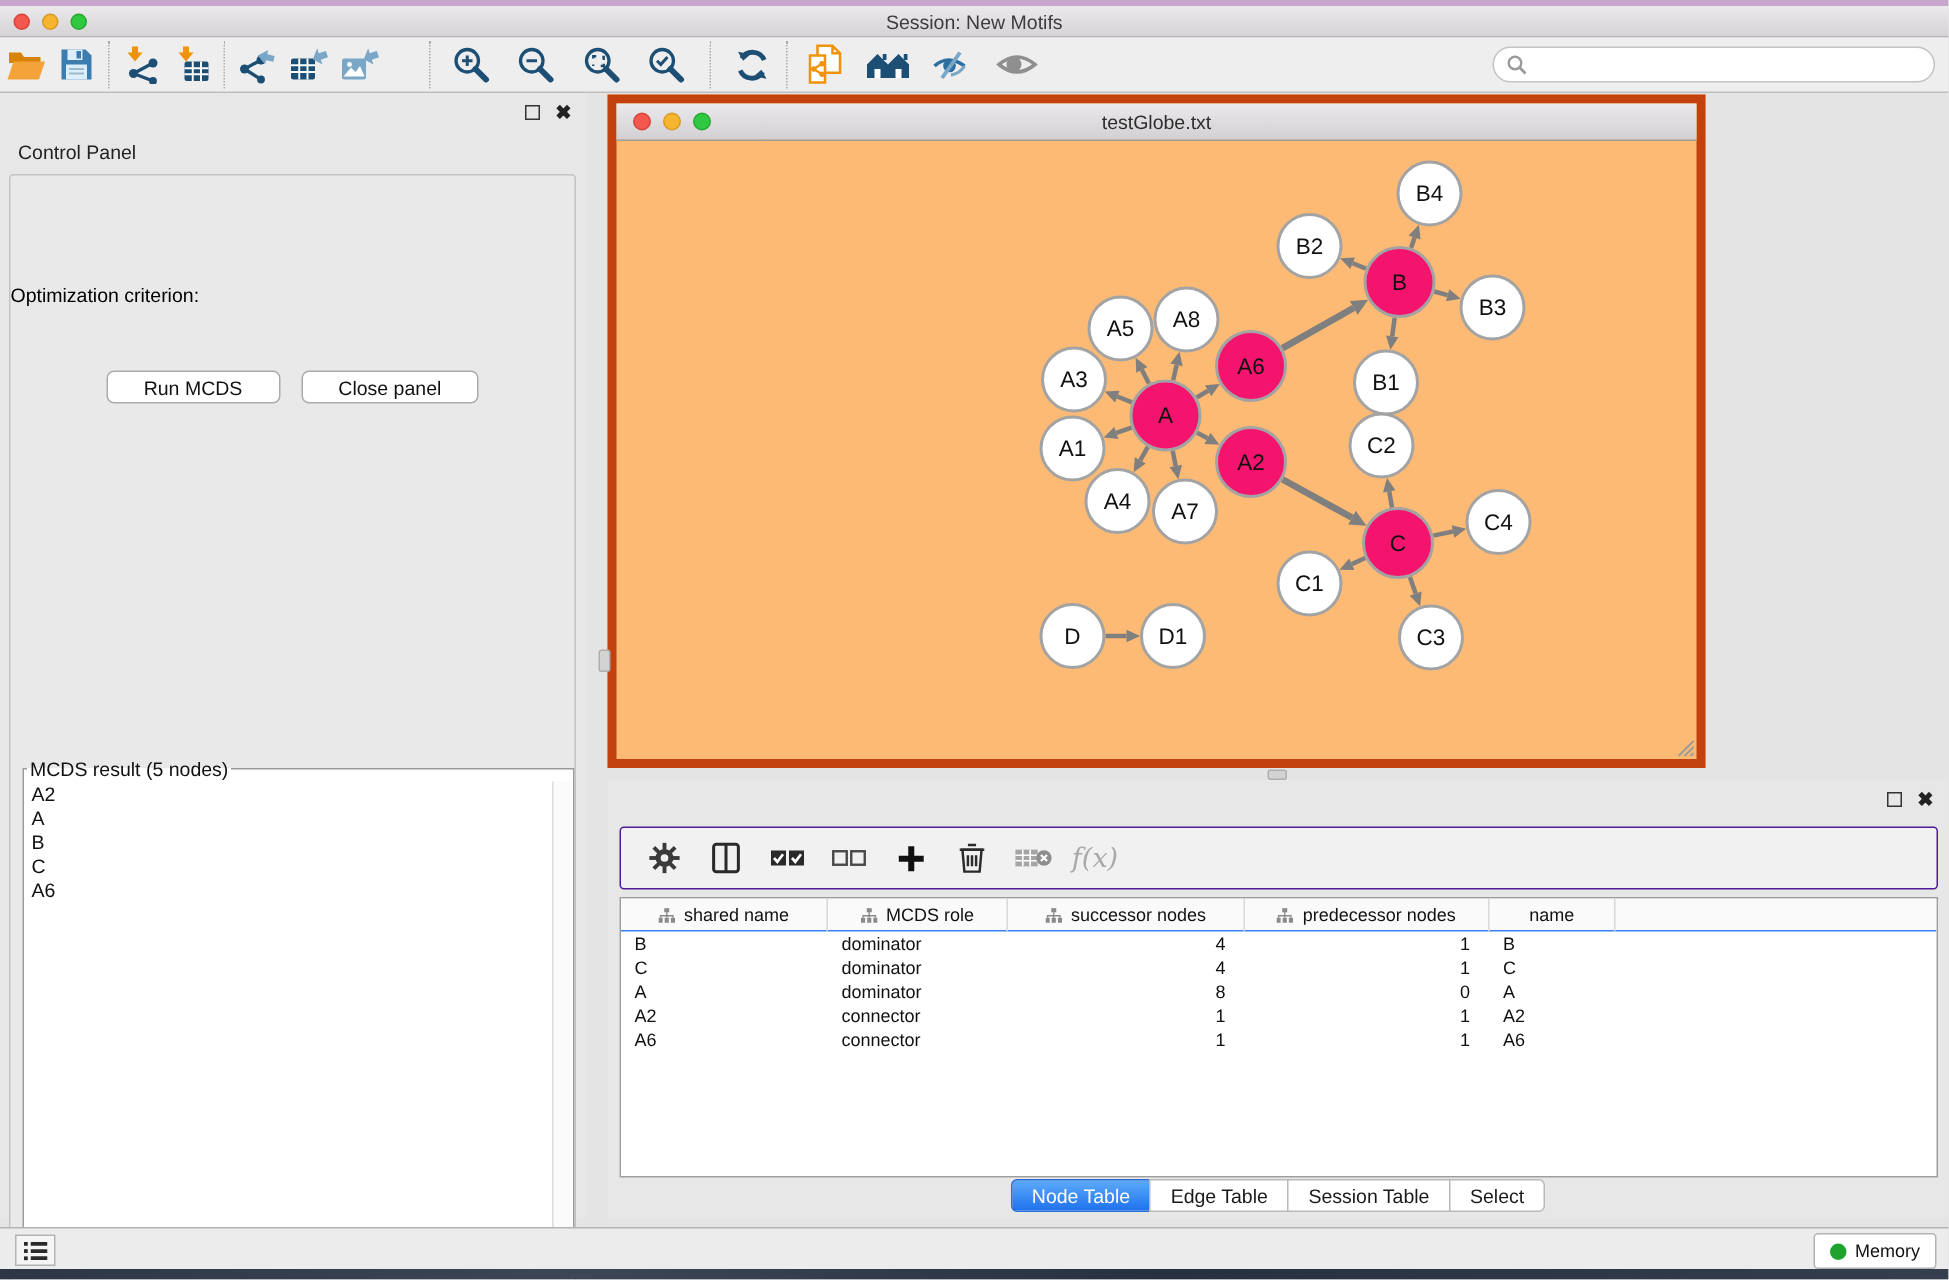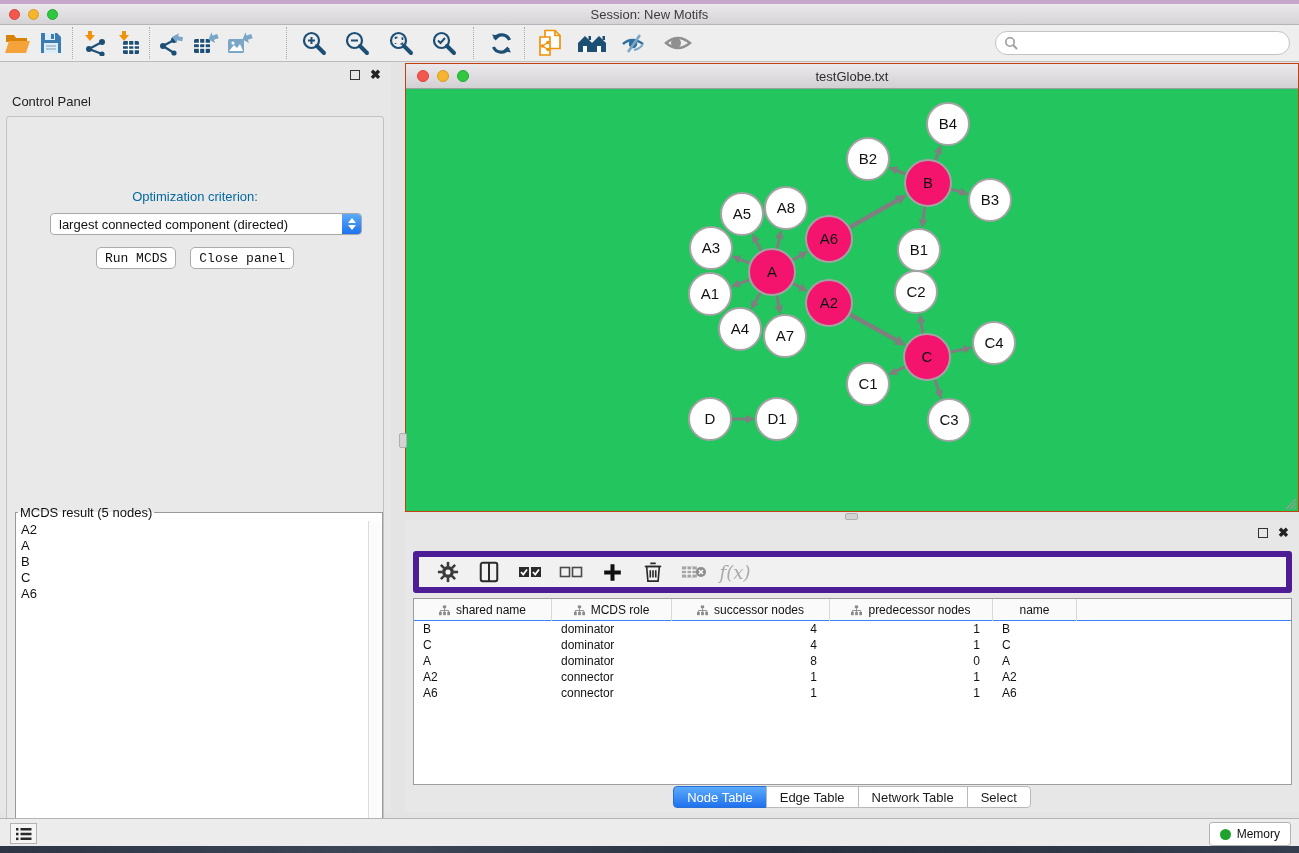--- a/index.html
+++ b/index.html
@@ -38,58 +38,58 @@
   .cp-tabs { position:absolute; top:33px; left:0; width:100%; display:flex; justify-content:center; }
   .tabrow { display:flex; }
   .tab { height:21px; padding:0 13px; font-size:13px; display:flex; align-items:center; background:#fff;
          border:1px solid #b9b9b9; margin-left:-1px; color:#1a1a1a; }
   .tab:first-child { border-radius:4px 0 0 4px; margin-left:0; }
   .tab:last-child { border-radius:0 4px 4px 0; }
   .tab.active { background:linear-gradient(#5caafa,#1f72ee); color:#fff; border-color:#2a6fd4; }
 
   .cp-body { position:absolute; left:6px; top:54px; width:378px; height:745px; background:#e9e9e9;
              border:1px solid #c3c3c3; border-radius:3px; }
-  .opt-label { position:absolute; top:72px; width:100%; text-align:center; font-size:13px; color:#0369a1; }
+  .opt-label { position:absolute; top:72px; width:100%; font-size:13px; color:#000000; }
   .dropdown { position:absolute; left:43px; top:96px; width:312px; height:22px; background:#fff;
               border:1px solid #a9a9a9; border-radius:4px; display:flex; align-items:center; }
   .dropdown .ddtext { flex:1; font-size:13px; padding-left:8px; color:#111; white-space:nowrap; }
   .stepper { width:19px; height:20px; border-radius:0 3px 3px 0; background:linear-gradient(#5caafa,#1f72ee);
              display:flex; flex-direction:column; align-items:center; justify-content:center; gap:2px; }
   .arr-up { width:0; height:0; border-left:4px solid transparent; border-right:4px solid transparent; border-bottom:5px solid #fff; }
   .arr-dn { width:0; height:0; border-left:4px solid transparent; border-right:4px solid transparent; border-top:5px solid #fff; }
   .btnrow { position:absolute; top:130px; width:100%; display:flex; justify-content:center; gap:14px; }
-  .pbtn { height:22px; padding:0 8px; background:#fff; border:1px solid #ababab; border-radius:5px;
-          font-size:13px; color:#111; display:flex; align-items:center;font-family:Liberation Mono, monospace; }
+  .pbtn { height:22px; padding:0 24px; background:#fff; border:1px solid #ababab; border-radius:5px;
+          font-size:13px; color:#111; display:flex; align-items:center; }
 
   fieldset.resultbox { position:absolute; left:8px; top:388px; width:368px; height:340px; background:#fff;
                        border:1px solid #9a9a9a; }
   fieldset.resultbox legend { font-size:13px; color:#111; padding:0 2px; margin-left:2px; }
   .result-list { position:absolute; left:2px; top:2px; bottom:2px; right:16px; font-size:13px; color:#111; }
   .result-item { line-height:16px; padding-left:3px; }
   .vtrack { position:absolute; right:1px; top:1px; bottom:1px; width:13px; background:#fbfbfb; border-left:1px solid #dcdcdc; }
 
   
-  .netwin { position:absolute; left:405px; top:63px; width:894px; height:449px; background:#22c55e;
-            border:1px solid #c2410c; }
+  .netwin { position:absolute; left:405px; top:63px; width:732px; height:449px; background:#fdba74;
+            border:6px solid #c2410c; }
   .net-titlebar { position:absolute; left:0; top:0; width:100%; height:25px;
                   background:linear-gradient(#ebe9eb,#d2d0d2); border-bottom:1px solid #9f9f9f; }
   .net-titlebar .lights { margin-left:11px; margin-top:6px; }
   .net-titlebar .light { width:12px; height:12px; }
   .net-title { position:absolute; left:0; right:0; top:5px; text-align:center; font-size:13px; color:#2e2e2e; }
   .graph-svg { position:absolute; left:0; top:26px; }
   .grip { position:absolute; right:1px; bottom:1px; width:13px; height:13px; }
   .mini-vthumb { position:absolute; left:399px; top:433px; width:8px; height:15px; background:#d3d3d3;
                  border:1px solid #aeaeae; border-radius:2px; }
   .mini-hthumb { position:absolute; left:845px; top:513px; width:13px; height:7px; background:#d3d3d3;
                  border:1px solid #aeaeae; border-radius:2px; }
 
   
   .table-panel { position:absolute; left:405px; top:520px; width:894px; height:292px; background:#e7e7e7; }
   .tp-toolbar { position:absolute; left:8px; top:31px; width:879px; height:42px; background:#f1f1f1;
-                border:6px solid #4c1d95; border-radius:3px; display:flex; align-items:center; gap:15px; padding-left:16px; }
+                border:1px solid #4c1d95; border-radius:3px; display:flex; align-items:center; gap:15px; padding-left:16px; }
   .tp-ico { width:26px; display:flex; justify-content:center; align-items:center; }
   .fx-label { font-family:"DejaVu Serif", serif; font-style:italic; font-size:18px; color:#a9a9a9; }
 
   .datatable { position:absolute; left:8px; top:78px; width:879px; height:187px; background:#fff;
                border:1px solid #9d9d9d; overflow:hidden; }
   .trow { display:grid; grid-template-columns:138px 120px 158px 163px 84px 1fr; }
   .thead { background:#fafafa; border-bottom:1px solid #3b82f6; height:22px; }
   .thead .hcell { display:flex; align-items:center; justify-content:center; gap:6px; font-size:12px; color:#111;
                   border-right:1px solid #d8d8d8; height:22px; }
   .thead .hcell:last-child { border-right:none; }
@@ -278,27 +278,20 @@
 <div class="control-panel">
   <div class="panel-head">
     <span class="ptitle">Control Panel</span>
     <span class="winbtns">
       <span class="float-ico"></span>
       <span class="close-ico">✖</span>
     </span>
   </div>
   <div class="cp-body">
     <div class="opt-label">Optimization criterion:</div>
-    <div class="dropdown">
-      <span class="ddtext">largest connected component (directed)</span>
-      <span class="stepper">
-          <span class="arr-up"></span>
-          <span class="arr-dn"></span>
-        </span>
-    </div>
     <div class="btnrow">
       <div class="pbtn">Run MCDS</div>
       <div class="pbtn">Close panel</div>
     </div>
     <fieldset class="resultbox">
       <legend>MCDS result (5 nodes)</legend>
       <div style="position:relative; width:100%; height:100%;">
         <div class="result-list" id="mcds-list">
             <div class="result-item">A2</div>
             <div class="result-item">A</div>
@@ -575,21 +568,21 @@
           <div class="tcell txt">A6</div>
           <div class="tcell"></div>
         </div>
       </div>
   </div>
 
   <div class="tp-tabs">
       <div class="tabrow" id="tp-tabrow">
         <div class="tab active">Node Table</div>
         <div class="tab">Edge Table</div>
-        <div class="tab">Network Table</div>
+        <div class="tab">Session Table</div>
         <div class="tab">Select</div>
       </div>
     </div>
 </div>
 
 <div class="statusbar">
   <div class="list-btn">
     <svg width="16" height="14" viewBox="0 0 16 14">
       <g fill="#2a2a2a">
           <rect x="0" y="1" width="2.5" height="2.5"></rect>

